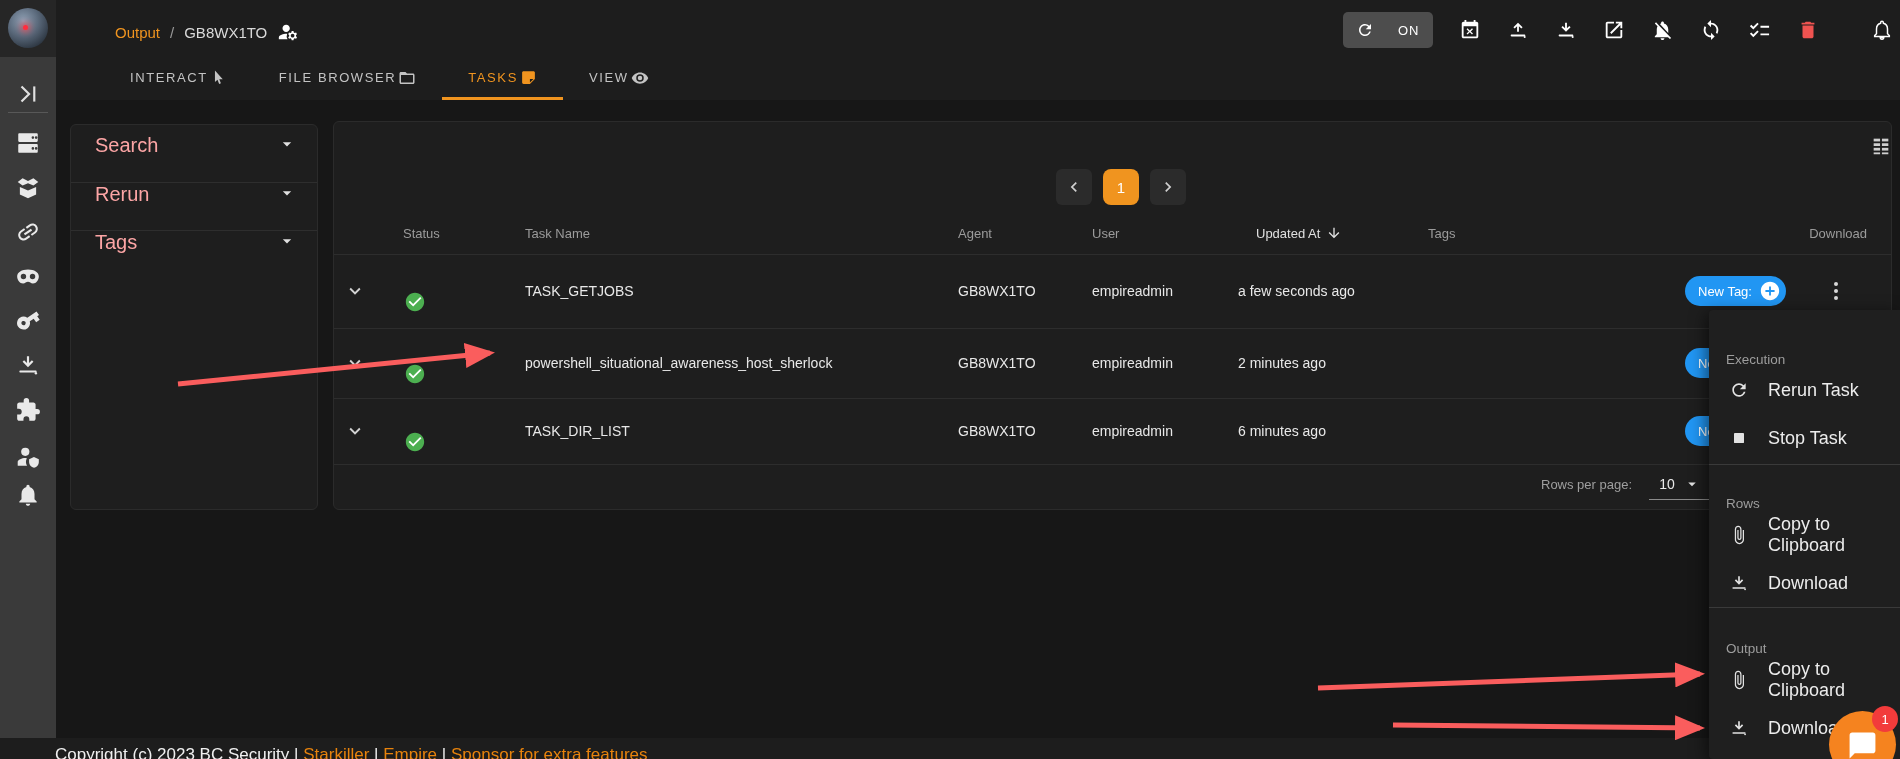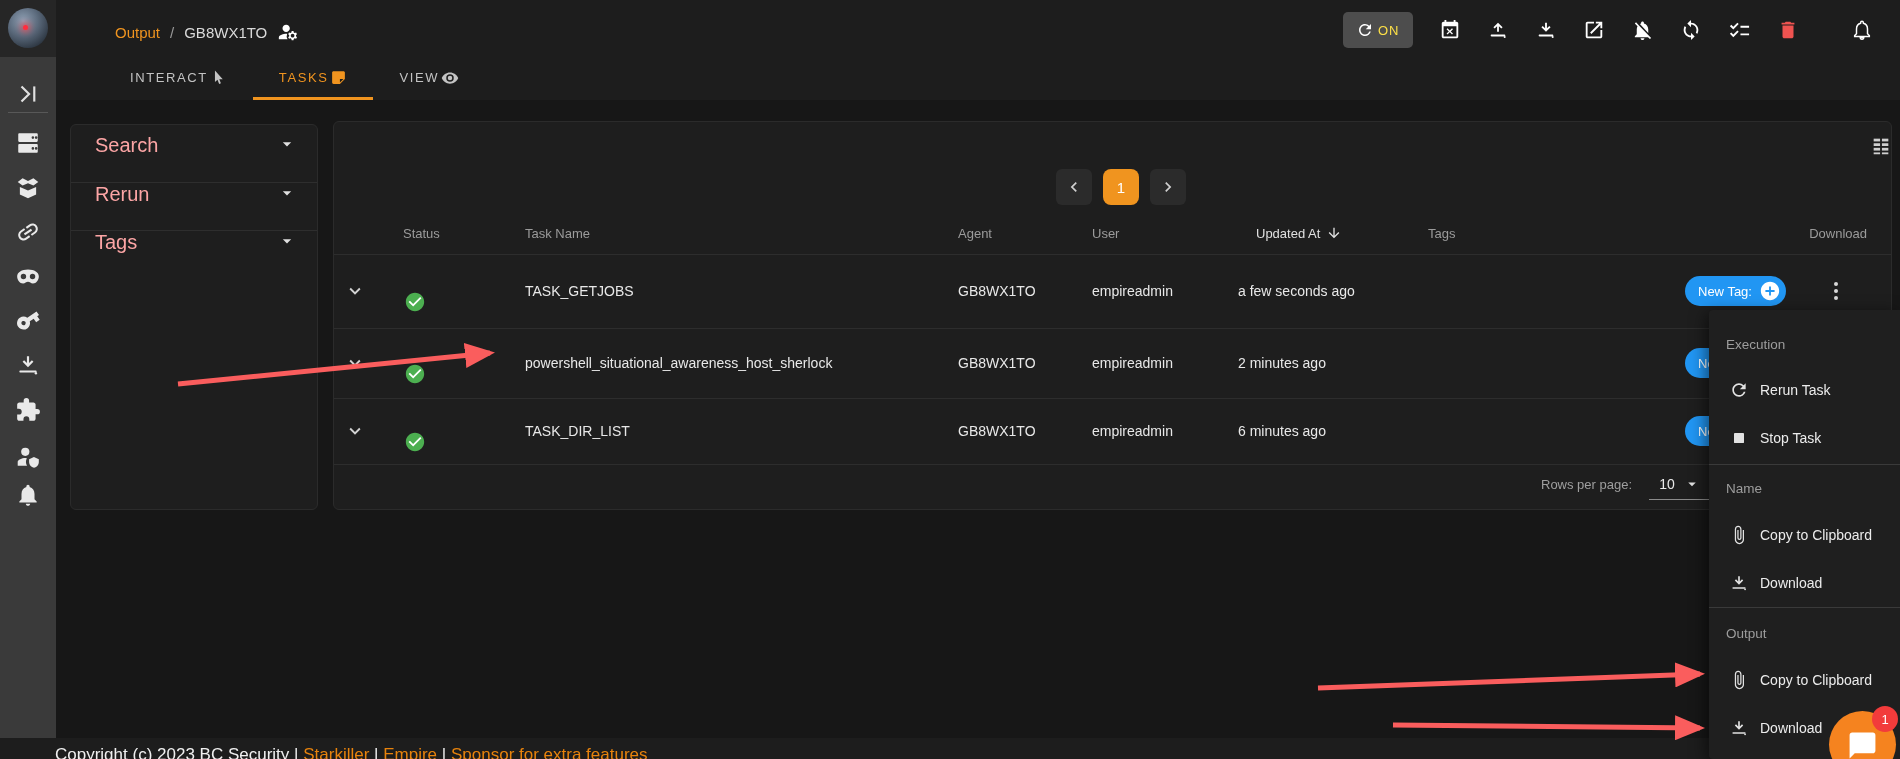--- a/index.html
+++ b/index.html
@@ -13,21 +13,21 @@
   
   .topbar { position:absolute; left:56px; top:0; width:1844px; height:100px; background:#1d1d1d; z-index:2; }
   .breadcrumb { position:absolute; left:59px; top:20px; height:24px; display:flex; align-items:center; gap:10px; font-size:15px; }
   .bc-section { color:#F0941F; cursor:pointer; }
   .bc-sep { color:#9a9a9a; }
   .bc-agent { color:#d9d9d9; }
   .tabs { position:absolute; left:48px; top:58px; height:42px; display:flex; align-items:stretch; }
   .tab { display:flex; align-items:center; gap:2px; padding:0 26px; font-size:13px; letter-spacing:1.6px; color:#c3c3c3; cursor:pointer; border-bottom:3px solid transparent; }
   .tab.active { color:#F0941F; border-bottom-color:#F0941F; }
   .toolbar { position:absolute; left:1287px; top:12px; height:36px; display:flex; align-items:center; z-index:3; }
-  .onbtn { height:36px; display:flex; align-items:center; gap:4px; padding:0 13px; background:#4d4d4d; border-radius:5px; color:#fde047; font-size:13px; letter-spacing:1px; cursor:pointer; }
+  .onbtn { height:36px; display:flex; align-items:center; gap:24px; padding:0 13px; background:#4d4d4d; border-radius:5px; color:#ffffff; font-size:13px; letter-spacing:1px; cursor:pointer; }
   .tbi { margin-left:26px; color:#fff; cursor:pointer; }
   .tbi.red { color:#EF5350; }
   .tbi.bell { margin-left:52px; }
 
   
   .rail { position:absolute; left:0; top:0; width:56px; height:738px; background:#3a3a3a; z-index:10; }
   .logo-cell { position:absolute; left:0; top:0; width:56px; height:57px; background:#262626; }
   .logo { position:absolute; left:8px; top:8px; width:40px; height:40px; border-radius:50%;
           background:radial-gradient(circle at 38% 32%, #8fa0b4 0%, #5c6b7d 40%, #2b343f 80%, #1d242c 100%); }
   .logo .eye { position:absolute; left:15px; top:17px; width:5px; height:5px; border-radius:50%; background:#ff2d3e; box-shadow:0 0 6px 2px rgba(255,60,70,.8); }
@@ -55,22 +55,22 @@
   .status-wrap .wbg { position:absolute; left:3px; top:3px; width:16px; height:16px; background:#fff; border-radius:50%; }
   .status-wrap svg { position:absolute; left:0; top:0; color:#4CAF50; }
   .pill { height:30px; border-radius:15px; background:#2196F3; color:#fff; font-size:13px; display:flex; align-items:center; gap:7px; padding:0 5px 0 13px; cursor:pointer; }
   .kebab { display:flex; flex-direction:column; gap:3px; cursor:pointer; padding:4px; }
   .kebab i { width:4px; height:4px; border-radius:50%; background:#d8d8d8; }
   .rpp-label { position:absolute; left:1207px; top:362px; transform:translateY(-50%); font-size:13px; color:#9f9f9f; }
   .rpp-select { position:absolute; left:1315px; top:346px; width:62px; height:32px; border-bottom:1px solid #8a8a8a; display:flex; align-items:center; justify-content:center; gap:8px; font-size:14px; color:#e8e8e8; cursor:pointer; }
 
   
   .menu { position:absolute; left:1709px; top:310px; width:191px; height:449px; background:#1f1f1f; border-radius:4px 0 0 4px; box-shadow:-3px 3px 16px rgba(0,0,0,.55); z-index:30; }
-  .m-label { position:absolute; left:17px; transform:translateY(-50%); font-size:13.5px; color:#9d9d9d; }
-  .m-item { position:absolute; left:0; right:0; height:44px; transform:translateY(-50%); display:flex; align-items:center; gap:11px; padding-left:20px; font-size:14px; color:#ececec; cursor:pointer; }
+  .m-label { position:absolute; left:17px; transform:translateY(-50%); font-size:13.5px; color:#9d9d9d;margin-top:15px; }
+  .m-item { position:absolute; left:0; right:0; height:44px; transform:translateY(-50%); display:flex; align-items:center; gap:19px; padding-left:20px; font-size:18px; color:#ececec; cursor:pointer; }
   .m-item svg { color:#e2e2e2; flex:0 0 auto; }
   .m-div { position:absolute; left:0; right:0; height:1px; background:#3a3a3a; }
 
   
   .footer { position:absolute; left:0; top:738px; width:1900px; height:21px; background:#1d1d1d; overflow:hidden; z-index:5; }
   .footer-line { position:absolute; left:55px; top:7px; font-size:17px; color:#f0f0f0; white-space:nowrap; }
   .footer-line .lnk { color:#E8830C; cursor:pointer; }
 
   
   .arrows { position:absolute; left:0; top:0; z-index:40; pointer-events:none; }
@@ -89,20 +89,26 @@
     <svg class="ic" width="22" height="22" viewBox="0 0 24 24" fill="#fff">
         <path d="M10 12c2.21 0 4-1.79 4-4s-1.79-4-4-4-4 1.79-4 4 1.79 4 4 4zm0 2c-2.67 0-8 1.34-8 4v2h9.5a7 7 0 0 1-.4-6c-.37-.01-.73 0-1.1 0zm10.75 2c0-.22-.03-.42-.06-.63l1.14-1.01-1-1.73-1.45.49c-.32-.27-.68-.48-1.08-.63L18 11h-2l-.3 1.49c-.4.15-.76.36-1.08.63l-1.45-.49-1 1.73 1.14 1.01c-.03.21-.06.41-.06.63s.03.42.06.63l-1.14 1.01 1 1.73 1.45-.49c.32.27.68.48 1.08.63L16 21h2l.3-1.49c.4-.15.76-.36 1.08-.63l1.45.49 1-1.73-1.14-1.01c.03-.21.06-.41.06-.63zM17 18c-1.1 0-2-.9-2-2s.9-2 2-2 2 .9 2 2-.9 2-2 2z"></path>
       </svg>
   </div>
 
   <div class="tabs">
     <div class="tab">
       <span>INTERACT</span>
       <svg class="ic" width="17" height="17" viewBox="0 0 24 24" fill="currentColor">
           <path d="M7 2v16.4l3.6-3.2 2.3 5.8 2.5-1-2.3-5.7H18L7 2z"></path>
+        </svg>
+    </div>
+    <div class="tab">
+      <span>FILE BROWSER</span>
+      <svg class="ic" width="18" height="18" viewBox="0 0 24 24" fill="currentColor">
+          <path d="M20 6h-8l-2-2H4c-1.1 0-1.99.9-1.99 2L2 18c0 1.1.9 2 2 2h16c1.1 0 2-.9 2-2V8c0-1.1-.9-2-2-2zm0 12H4V8h16v10z"></path>
         </svg>
     </div>
     <div class="tab active">
       <span>TASKS</span>
       <svg class="ic" width="17" height="17" viewBox="0 0 24 24" fill="currentColor">
           <path d="M19 3H5c-1.1 0-2 .9-2 2v14c0 1.1.9 2 2 2h9l7-7V5c0-1.1-.9-2-2-2zm-5 16v-5h5l-5 5z"></path>
         </svg>
     </div>
     <div class="tab">
       <span>VIEW</span>
@@ -365,21 +371,21 @@
       </svg>
     <span>Rerun Task</span>
   </div>
   <div class="m-item" style="top:128px">
     <svg class="ic" width="20" height="20" viewBox="0 0 24 24" fill="currentColor">
         <rect x="6" y="6" width="12" height="12" rx="1"></rect>
       </svg>
     <span>Stop Task</span>
   </div>
   <div class="m-div" style="top:154px"></div>
-  <span class="m-label" style="top:178px">Name</span>
+  <span class="m-label" style="top:178px">Rows</span>
   <div class="m-item" style="top:225px">
     <svg class="ic" width="20" height="20" viewBox="0 0 24 24" fill="currentColor">
         <path d="M16.5 6v11.5c0 2.21-1.79 4-4 4s-4-1.79-4-4V5a2.5 2.5 0 0 1 5 0v10.5c0 .55-.45 1-1 1s-1-.45-1-1V6H10v9.5a2.5 2.5 0 0 0 5 0V5c0-2.21-1.79-4-4-4S7 2.79 7 5v12.5c0 3.04 2.46 5.5 5.5 5.5s5.5-2.46 5.5-5.5V6h-1.5z"></path>
       </svg>
     <span>Copy to Clipboard</span>
   </div>
   <div class="m-item" style="top:273px">
     <svg class="ic" width="20" height="20" viewBox="0 0 24 24" fill="currentColor">
         <path d="M13 4h-2v6.2L8.4 7.6 7 9l5 5 5-5-1.4-1.4L13 10.2V4z"></path>
         <path d="M5 17h14c.55 0 1 .45 1 1s-.45 1-1 1H5c-.55 0-1-.45-1-1s.45-1 1-1z"></path>

